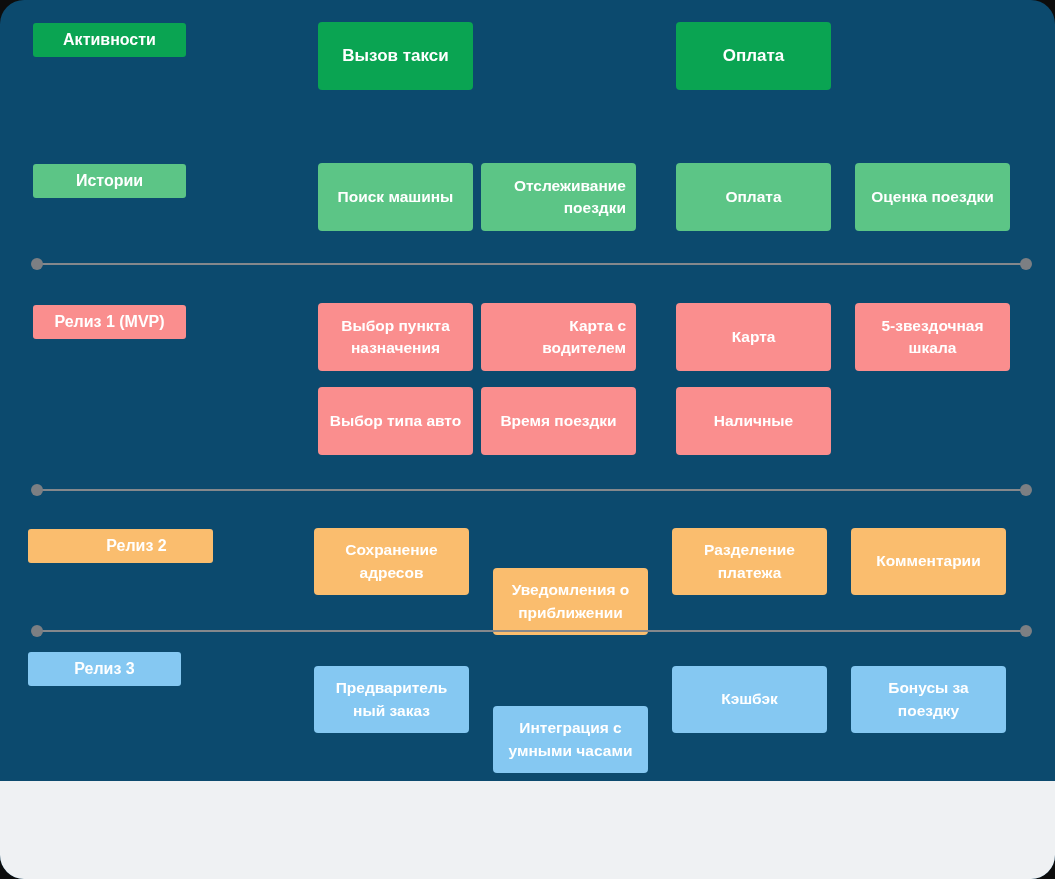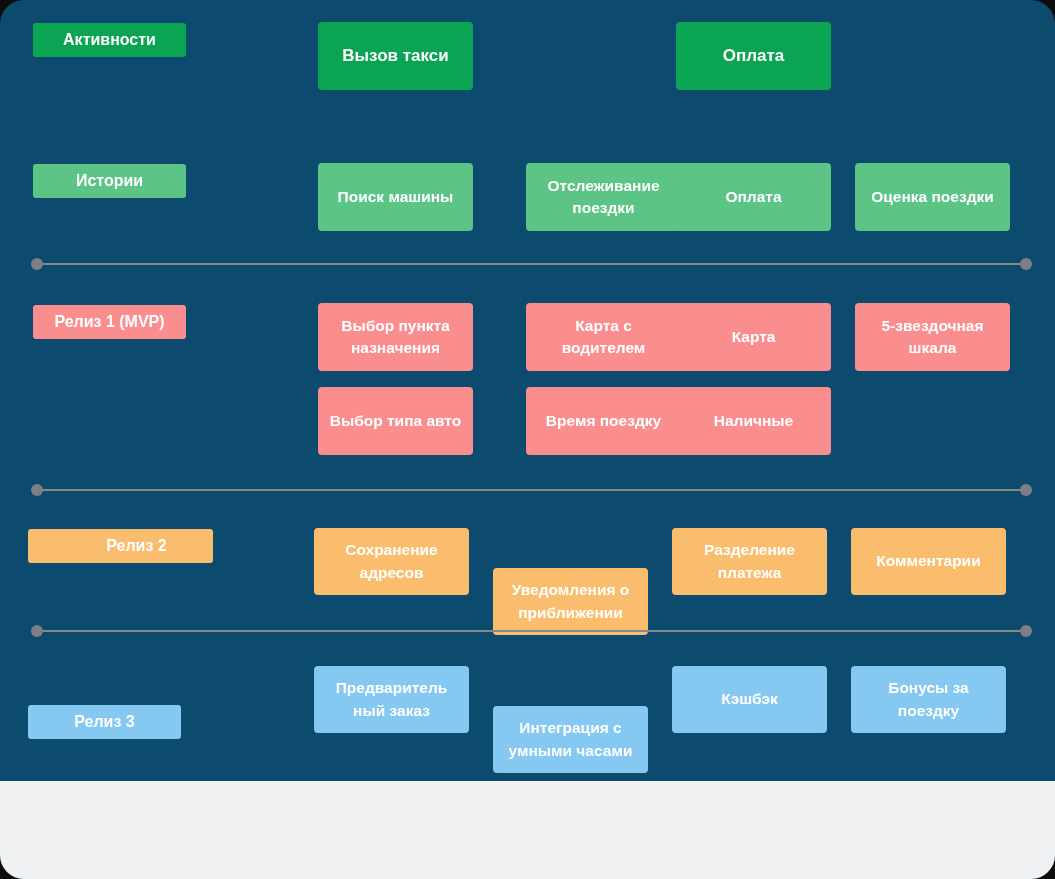--- a/index.html
+++ b/index.html
@@ -10,34 +10,34 @@
   }
   .tag{
     position:absolute;left:33px;width:153px;height:34px;border-radius:3px;
     display:flex;align-items:center;justify-content:center;
     color:#fff;font-weight:700;font-size:16px;
   }
   .tag-act{top:23px;}
   .tag-st{top:164px;}
   .tag-r1{top:305px;}
   .tag-r2{top:529px;left:28px;padding-left:32px;}
-  .tag-r3{top:705px;left:28px;}
+  .tag-r3{top:652px;left:28px;}
   .card{
     position:absolute;width:155px;height:68px;border-radius:4px;
     display:flex;align-items:center;justify-content:center;text-align:center;
     color:#fff;font-weight:700;font-size:15.5px;line-height:1.45;
     padding:12px 10px;box-sizing:border-box;white-space:pre-line;
   }
   .big{font-size:17px;}
   .green-dark{background:#0aa452;}
   .green{background:#5cc586;}
   .pink{background:#fa8e8e;}
   .orange{background:#fabd6e;}
   .blue{background:#85c8f2;}
-  .c1{left:318px;}.c2{left:526px;}.c3{left:676px;}.c4{left:855px;}
+  .c1{left:318px;}.c2{left:481px;text-align:right;}.c3{left:676px;}.c4{left:855px;}
   .d1{left:314px;}.d2{left:493px;margin-top:40px;}.d3{left:672px;}.d4{left:851px;}
   .row-act{top:22px;}
   .row-st{top:163px;}
   .row-r1a{top:303px;}
   .row-r1b{top:387px;}
   .row-r2{top:528px;height:67px;}
   .row-r3{top:666px;height:67px;}
   .divider{
     position:absolute;left:37px;width:989px;height:2px;background:#85888c;
   }
@@ -70,21 +70,21 @@
   <div class="card green row-st c4">Оценка поездки</div>
 
   <div class="divider dv1"></div>
 
   <div class="tag tag-r1 pink">Релиз 1 (MVP)</div>
   <div class="card pink row-r1a c1">Выбор пункта назначения</div>
   <div class="card pink row-r1a c2">Карта с водителем</div>
   <div class="card pink row-r1a c3">Карта</div>
   <div class="card pink row-r1a c4">5-звездочная шкала</div>
   <div class="card pink row-r1b c1">Выбор типа авто</div>
-  <div class="card pink row-r1b c2">Время поездку</div>
+  <div class="card pink row-r1b c2">Время поездки</div>
   <div class="card pink row-r1b c3">Наличные</div>
 
   <div class="divider dv2"></div>
 
   <div class="tag tag-r2 orange">Релиз 2</div>
   <div class="card orange row-r2 d1">Сохранение адресов</div>
   <div class="card orange row-r2 d2">Уведомления о приближении</div>
   <div class="card orange row-r2 d3">Разделение платежа</div>
   <div class="card orange row-r2 d4">Комментарии</div>
 

